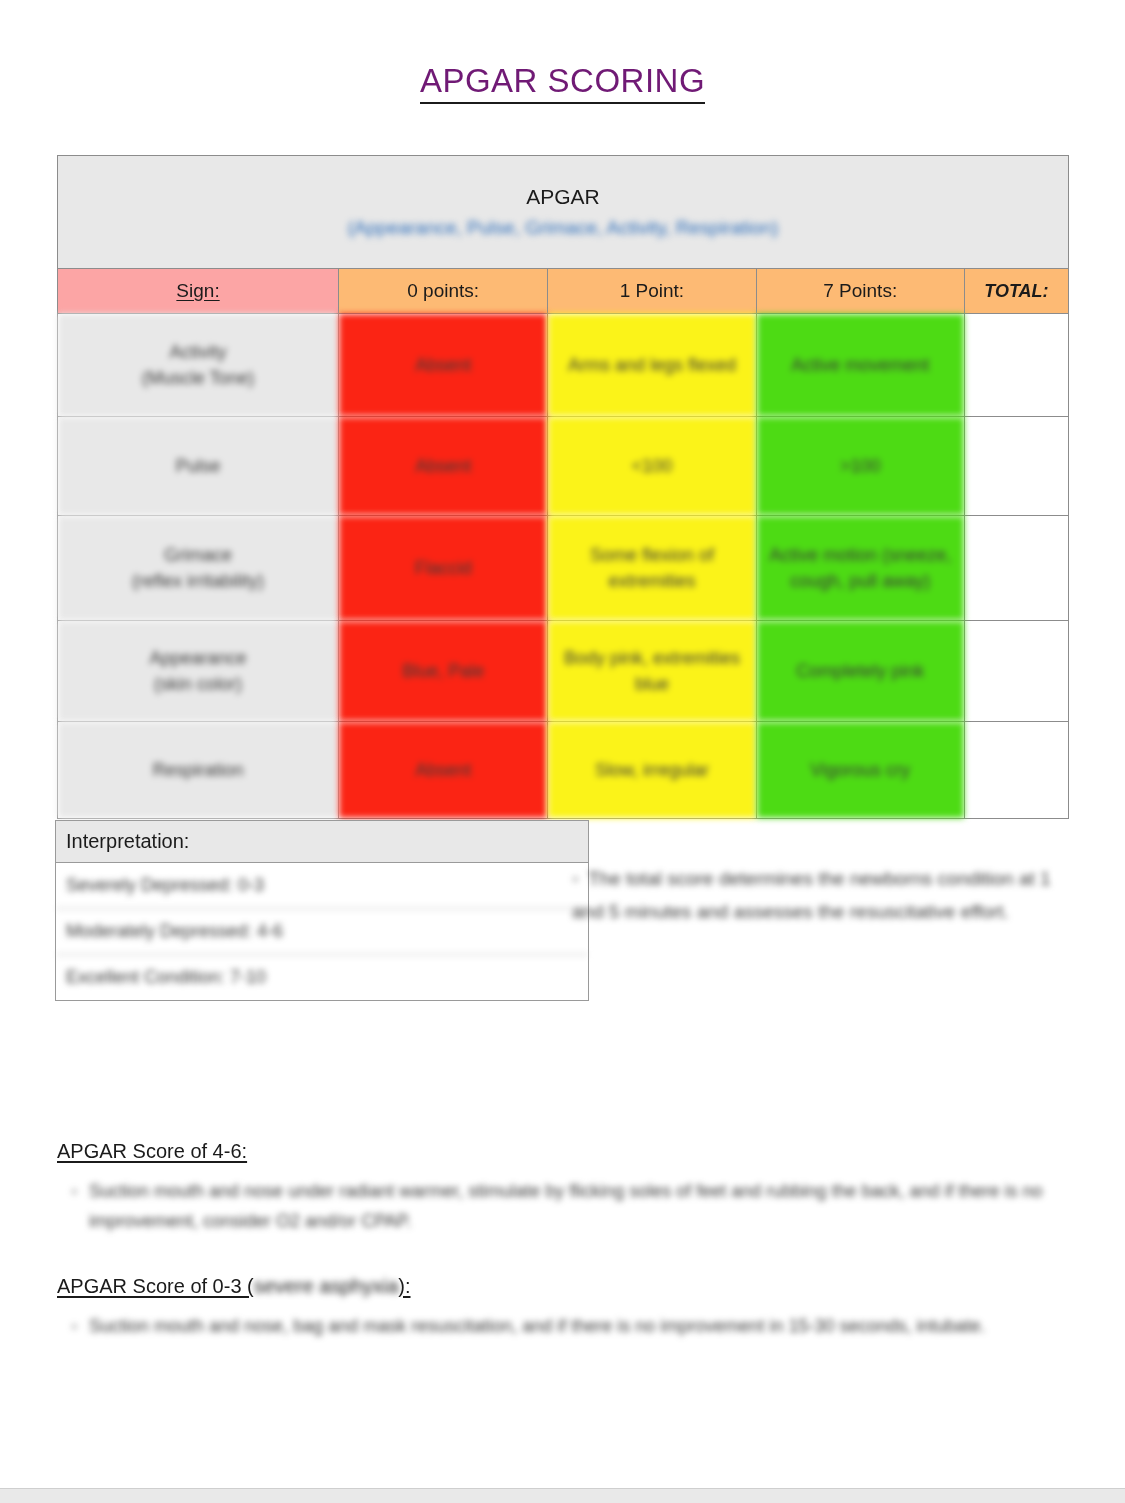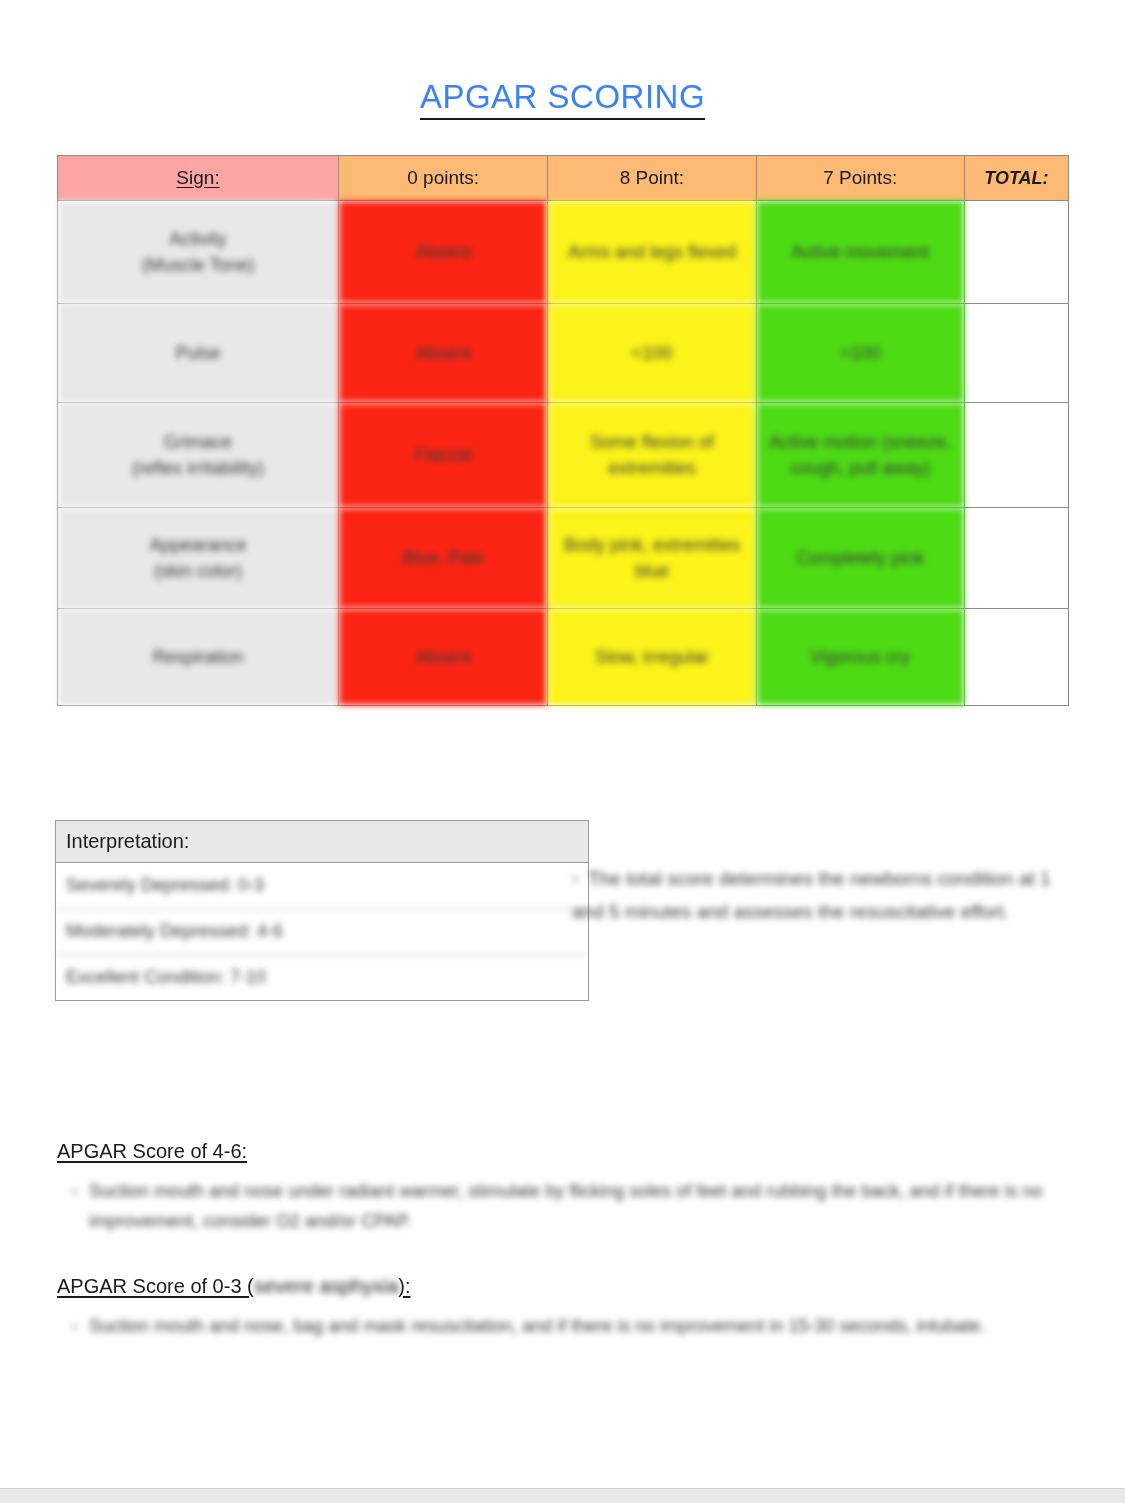--- a/index.html
+++ b/index.html
@@ -27,22 +27,22 @@
     background: #e9e9e9;
     border-top: 1px solid #cfcfcf;
   }
 
   
   .doc-title {
     text-align: center;
     font-size: 33px;
     font-weight: 400;
     letter-spacing: 0.5px;
-    color: #3b82f6;
-    margin: 78px 0 0 0;
+    color: #701a75;
+    margin: 62px 0 0 0;
   }
   .doc-title span {
     border-bottom: 2px solid #1b1b1b;
     padding-bottom: 3px;
   }
 
   
   .table-wrap {
     position: absolute;
     left: 57px;
@@ -215,25 +215,31 @@
     <table class="apgar">
       <colgroup>
         <col class="c-sign">
         <col class="c-0">
         <col class="c-1">
         <col class="c-2">
         <col class="c-total">
       </colgroup>
       <tbody>
         <tr>
+          <td class="hdr-title-cell" colspan="5">
+            <div class="hdr-title">APGAR</div>
+            <div class="hdr-sub">(Appearance, Pulse, Grimace, Activity, Respiration)</div>
+          </td>
+        </tr>
+        <tr>
           <td class="col-head sign">
             <u>Sign:</u>
           </td>
           <td class="col-head">0 points:</td>
-          <td class="col-head">8 Point:</td>
+          <td class="col-head">1 Point:</td>
           <td class="col-head">7 Points:</td>
           <td class="col-head total">TOTAL:</td>
         </tr>
 
         <tr class="row-1">
           <td class="sign-cell">
             <div>Activity</div>
             <div>(Muscle Tone)</div>
           </td>
           <td class="c-red pts">Absent</td>

